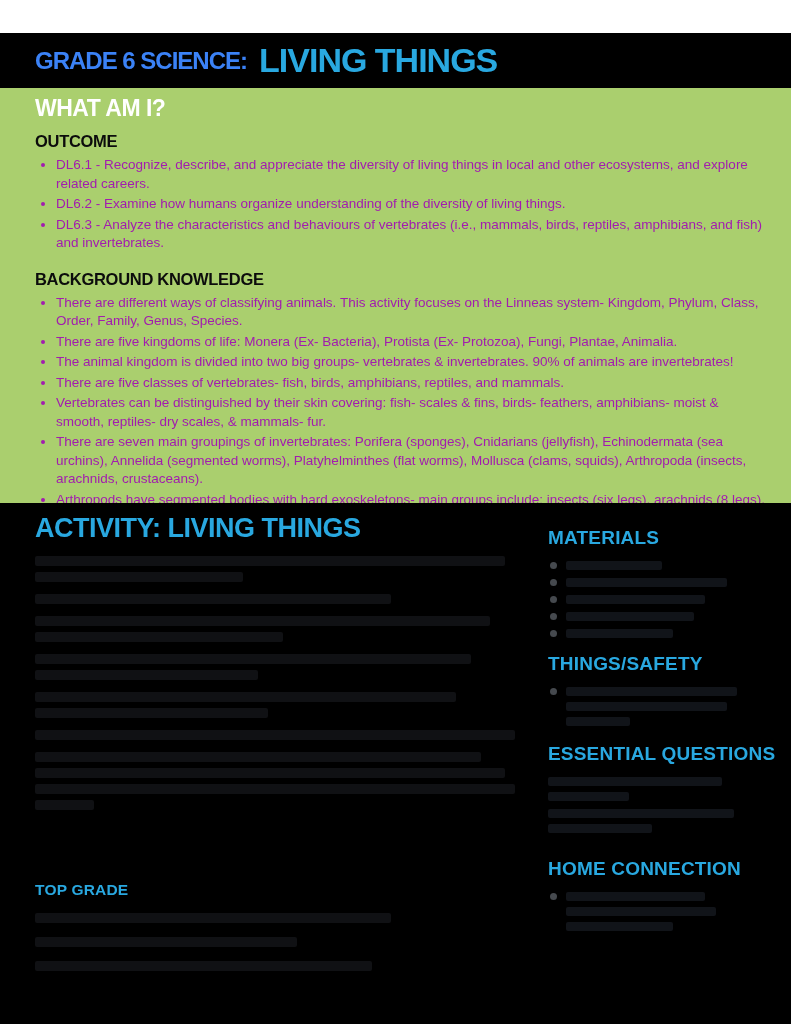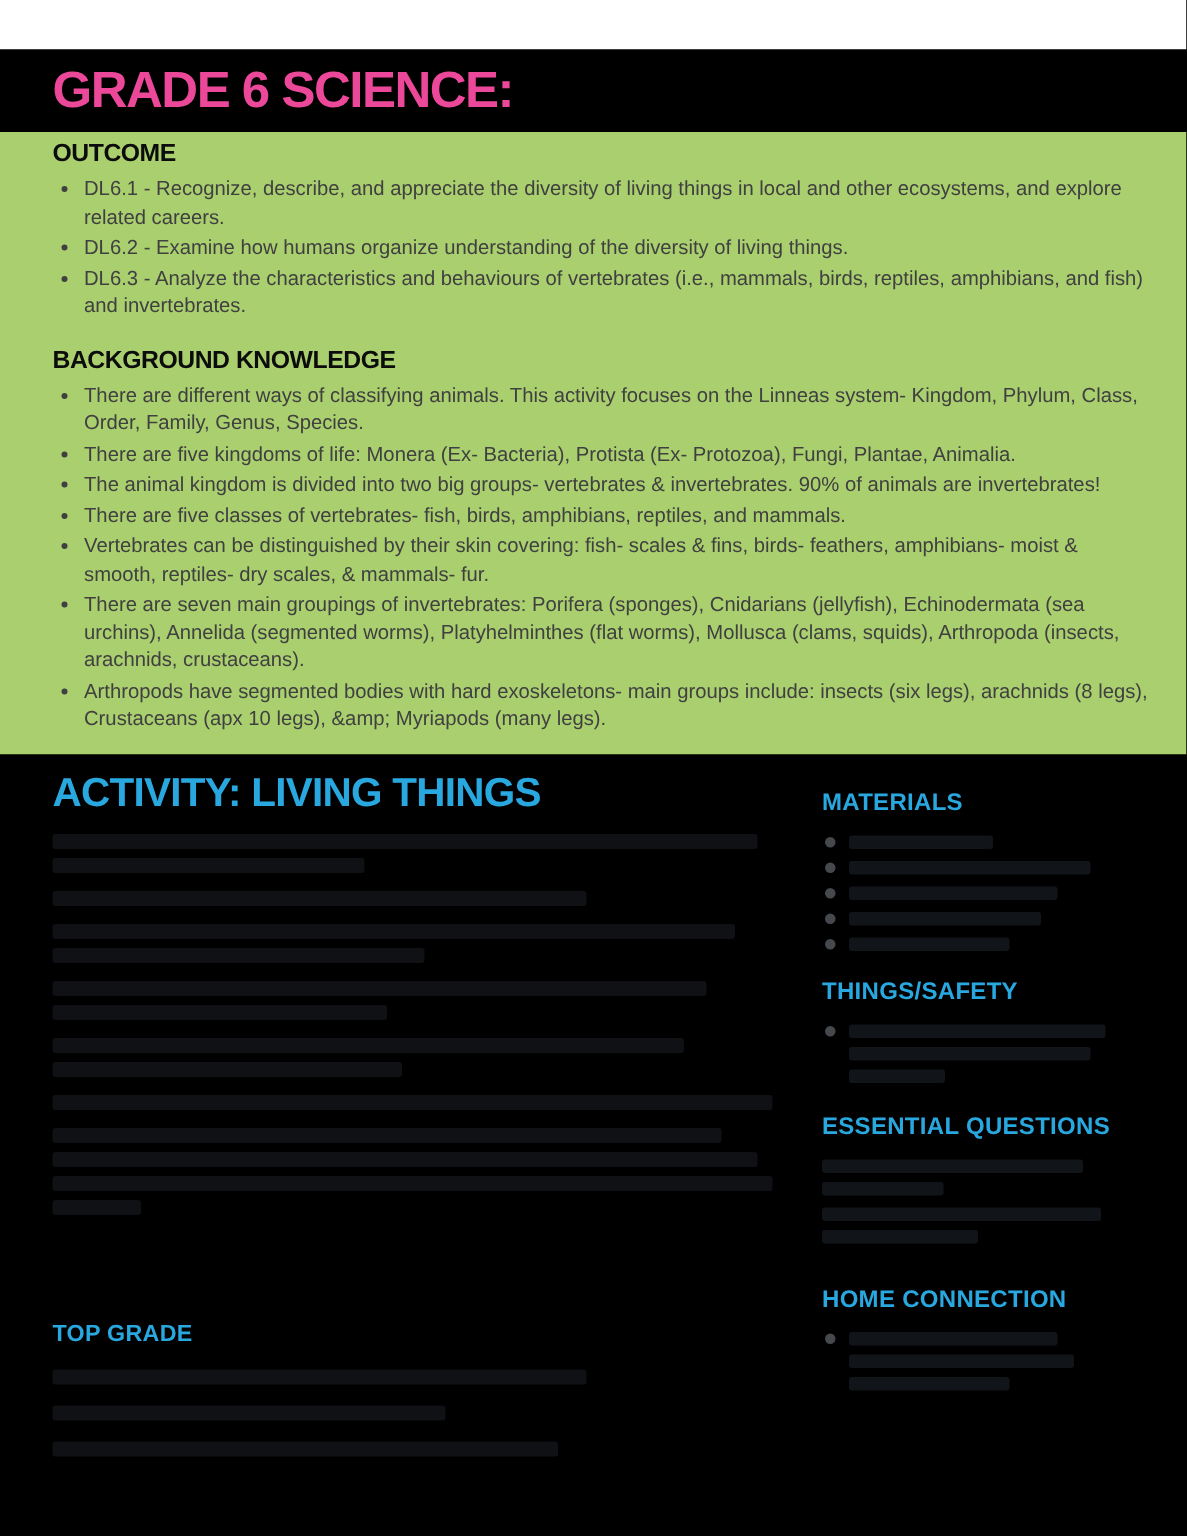--- a/index.html
+++ b/index.html
@@ -4,64 +4,66 @@
 <style>
   html,body{margin:0;padding:0;}
   body{
     width:791px;height:1024px;position:relative;overflow:hidden;
     background:#000;font-family:"Liberation Sans",sans-serif;
   }
   
   .top-white{position:absolute;top:0;left:0;width:791px;height:33px;background:#ffffff;}
   .title-bar{position:absolute;top:33px;left:0;width:791px;height:55px;background:#000;
     display:flex;align-items:center;padding-left:35px;box-sizing:border-box;}
-  .course-label{color:#ec4899;font-size:34px;font-weight:bold;letter-spacing:-1px;white-space:nowrap;}
+  .course-label{color:#3b82f6;font-size:24px;font-weight:bold;letter-spacing:-1px;white-space:nowrap;}
   .doc-title{color:#29a8e0;font-size:34px;font-weight:bold;letter-spacing:-1px;margin-left:12px;white-space:nowrap;}
 
   
   .green-section{position:absolute;top:88px;left:0;width:791px;height:415px;background:#aacf6e;
     box-sizing:border-box;padding:5px 22px 0 35px;}
   .whatami{font-size:23px;font-weight:bold;color:#ffffff;letter-spacing:-0.5px;margin:2px 0 10px 0;}
   .sec-head{font-size:16.5px;font-weight:bold;color:#0c0c0c;margin:0 0 5px 0;letter-spacing:-0.3px;}
   .sec-head.second{margin-top:17px;}
   ul.green-list{margin:0;padding:0 0 0 21px;max-width:716px;}
-  ul.green-list li{font-size:13.5px;line-height:18.5px;color:#404040;margin:0 0 2px 0;}
+  ul.green-list li{font-size:13.5px;line-height:18.5px;color:#a21caf;margin:0 0 2px 0;}
 
   
   .activity-section{position:absolute;top:503px;left:0;width:791px;height:521px;background:#000;}
   .activity-head{position:absolute;left:35px;top:10px;font-size:27px;font-weight:bold;
     color:#29a8e0;letter-spacing:-0.5px;white-space:nowrap;}
   #activity-steps{position:absolute;left:35px;top:53px;width:495px;}
   .step{margin-bottom:12px;}
   .step .bar{height:10px;background:#101114;border-radius:2px;margin-bottom:6px;}
 
   #top-tips{position:absolute;left:35px;top:378px;width:495px;}
   .tips-head{font-size:15.5px;font-weight:bold;color:#29a8e0;letter-spacing:0.2px;margin-bottom:14px;}
   .tip-bar{height:10px;background:#101114;border-radius:2px;margin-bottom:14px;}
 
   
   #sidebar{position:absolute;left:548px;top:0;width:232px;}
   .sb-sec{position:absolute;left:0;width:232px;}
   .sb-0{top:24px}.sb-1{top:150px}.sb-2{top:240px}.sb-3{top:355px}
-  .sb-head{font-size:16px;font-weight:bold;color:#29a8e0;letter-spacing:0.2px;margin-bottom:12px;white-space:nowrap;}
+  .sb-head{font-size:19px;font-weight:bold;color:#29a8e0;letter-spacing:0.2px;margin-bottom:12px;white-space:nowrap;}
   .sb-item{position:relative;margin-bottom:8px;}
   .sb-item.dotted{padding-left:18px;}
   .sb-item .dot{position:absolute;left:2px;top:1px;width:7px;height:7px;border-radius:50%;background:#45494e;}
   .sb-item .sbar{height:9px;background:#111419;border-radius:2px;margin-bottom:6px;}
 </style>
 </head>
 <body>
 
 <div class="top-white"></div>
 
 <div class="title-bar">
   <span class="course-label">GRADE 6 SCIENCE:</span>
+  <span class="doc-title">LIVING THINGS</span>
 </div>
 
 <div class="green-section">
+  <div class="whatami">WHAT AM I?</div>
 
   <div class="sec-head">OUTCOME</div>
   <ul class="green-list">
       <li>DL6.1 - Recognize, describe, and appreciate the diversity of living things in local and other ecosystems, and explore related careers.</li>
       <li>DL6.2 - Examine how humans organize understanding of the diversity of living things.</li>
       <li>DL6.3 - Analyze the characteristics and behaviours of vertebrates (i.e., mammals, birds, reptiles, amphibians, and fish) and invertebrates.</li>
     </ul>
 
   <div class="sec-head second">BACKGROUND KNOWLEDGE</div>
   <ul class="green-list">

